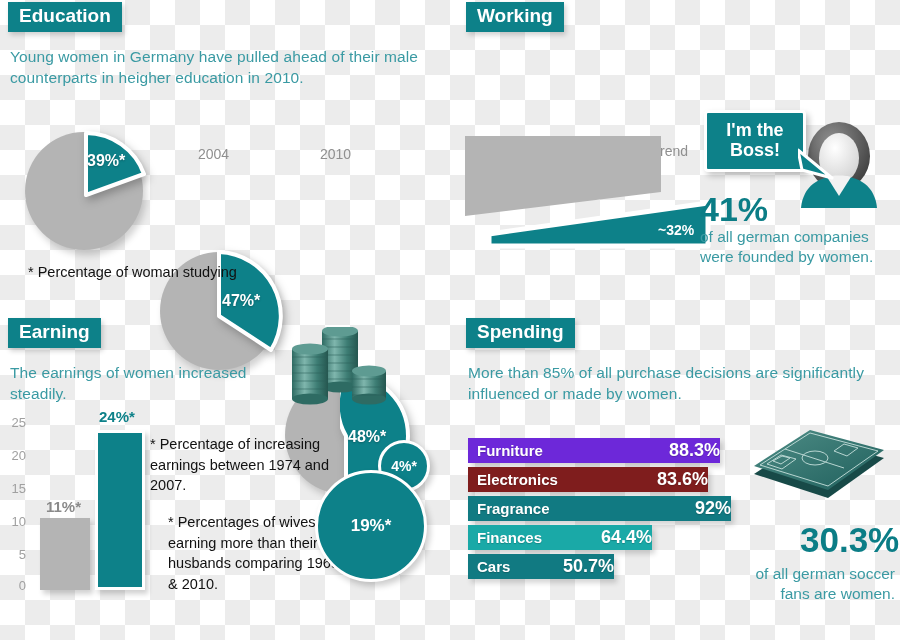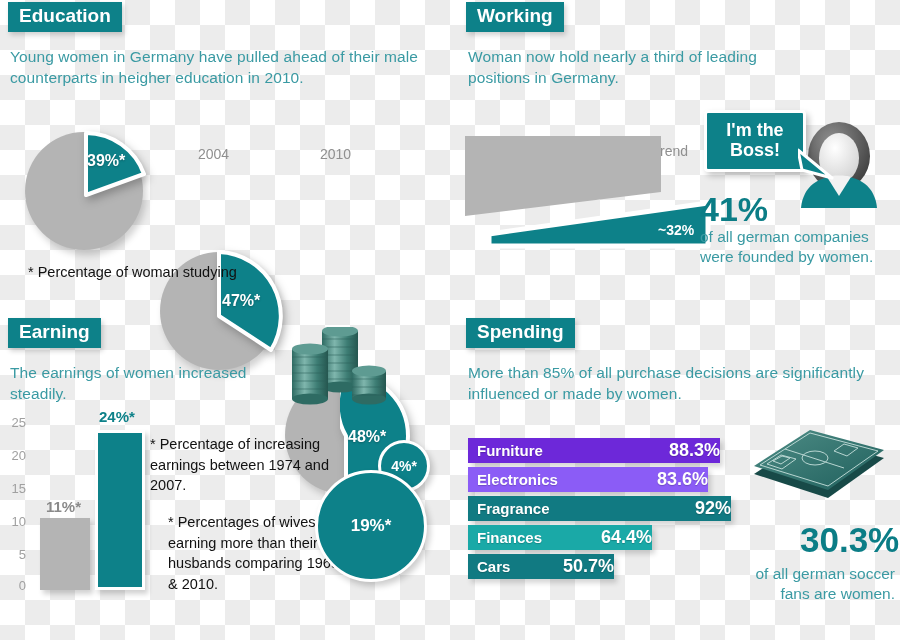--- a/index.html
+++ b/index.html
@@ -107,21 +107,20 @@
     </svg>
     <div class="pie-val" style="left:63px;top:52px;">48%*</div>
   </div>
 
   <div class="abs note" style="left:28px;top:262px;">* Percentage of woman studying</div>
 
   <div class="abs" style="left:466px;top:2px;">
     <span class="badge">Working</span>
   </div>
 
-  <div class="abs intro" style="left:468px;top:46px;width:350px;">Woman now hold nearly a third of leading positions in Germany.</div>
 
   <div class="abs year-lbl" style="left:467px;top:111px;">1996</div>
   <div class="abs year-lbl" style="left:556px;top:111px;">2010</div>
   <div class="abs year-lbl" style="left:652px;top:111px;">Trend</div>
 
   <svg class="abs" style="left:463px;top:132px;width:260px;height:96px;" viewBox="0 0 260 96">
     <path d="M2 4 L198 4 L198 60 L2 84 Z" fill="#b4b4b4"></path>
   </svg>
 
   <svg class="abs" style="left:486px;top:198px;width:250px;height:60px;" viewBox="0 0 250 60">
@@ -232,21 +231,21 @@
   <div class="abs" style="left:466px;top:318px;">
     <span class="badge">Spending</span>
   </div>
 
   <div class="abs intro" style="left:468px;top:362px;width:400px;">More than 85% of all purchase decisions are significantly influenced or made by women.</div>
 
   <div class="sbar" style="left:468px;top:438px;width:252px;background:#6d28d9;">
     <span class="nm">Furniture</span>
     <span class="vl">88.3%</span>
   </div>
-  <div class="sbar" style="left:468px;top:467px;width:240px;background:#8b5cf6;">
+  <div class="sbar" style="left:468px;top:467px;width:240px;background:#7f1d1d;">
     <span class="nm">Electronics</span>
     <span class="vl">83.6%</span>
   </div>
   <div class="sbar" style="left:468px;top:496px;width:263px;background:#117a82;">
     <span class="nm">Fragrance</span>
     <span class="vl">92%</span>
   </div>
   <div class="sbar" style="left:468px;top:525px;width:184px;background:#1aa9a7;">
     <span class="nm">Finances</span>
     <span class="vl">64.4%</span>

